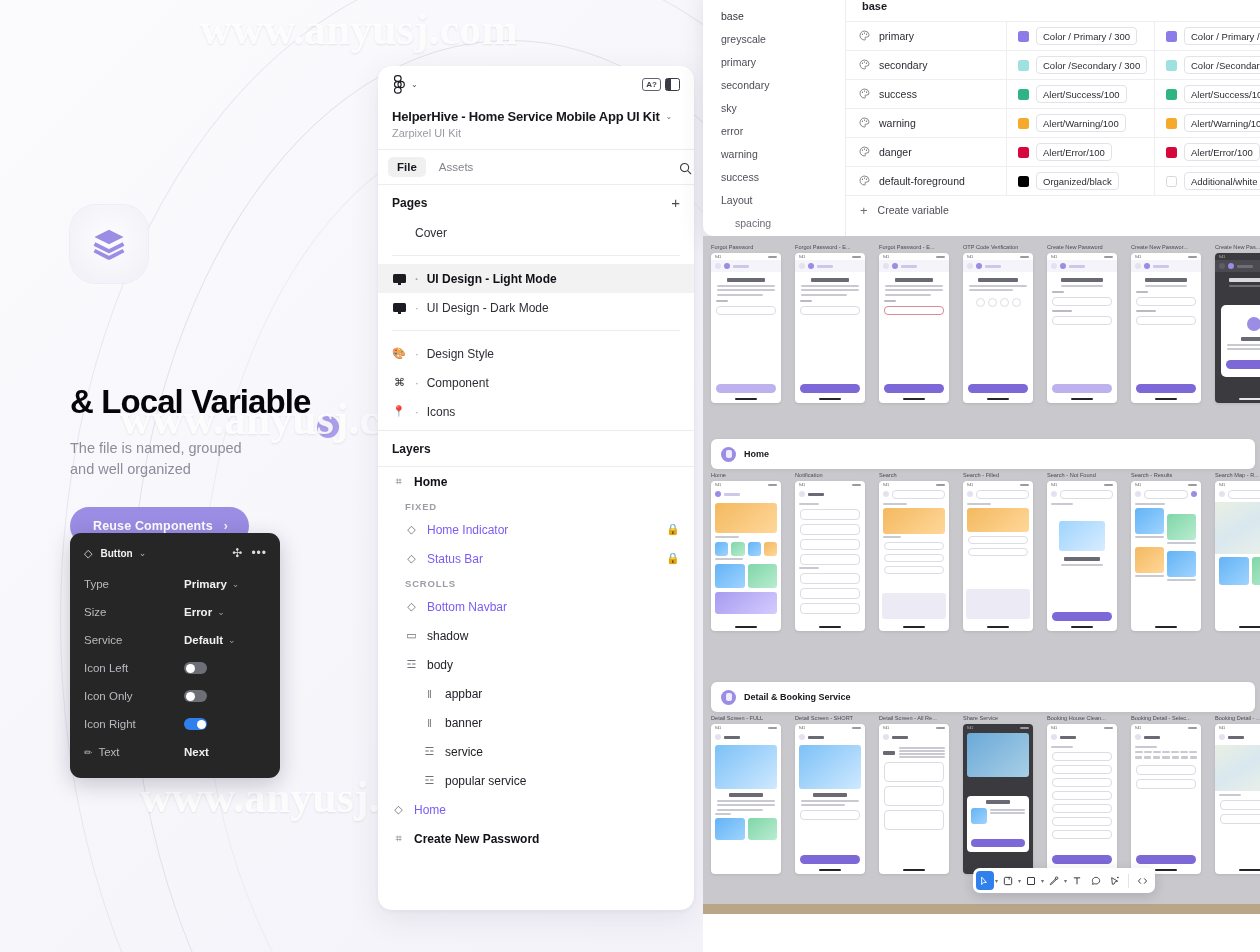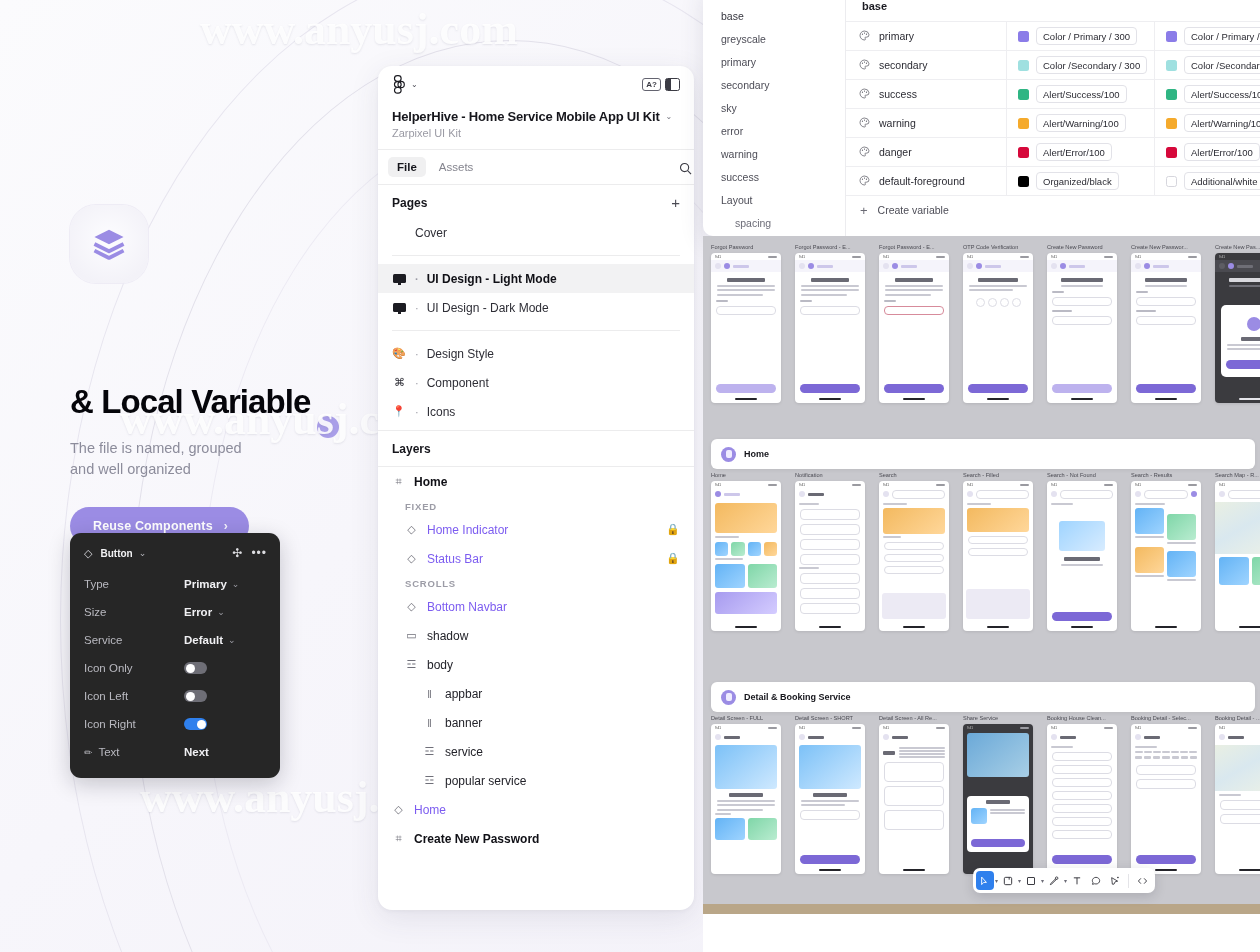--- a/index.html
+++ b/index.html
@@ -416,27 +416,27 @@
       </span>
     </div>
     <div class="cp-row">
       <span class="cp-label">Service</span>
       <span class="cp-val">
         <span>Default</span>
         <span class="cv-caret">⌄</span>
       </span>
     </div>
     <div class="cp-row">
-      <span class="cp-label">Icon Only</span>
+      <span class="cp-label">Icon Left</span>
       <span class="toggle">
           <span class="knob"></span>
         </span>
     </div>
     <div class="cp-row">
-      <span class="cp-label">Icon Left</span>
+      <span class="cp-label">Icon Only</span>
       <span class="toggle">
           <span class="knob"></span>
         </span>
     </div>
     <div class="cp-row">
       <span class="cp-label">Icon Right</span>
       <span class="toggle on">
           <span class="knob"></span>
         </span>
     </div>

